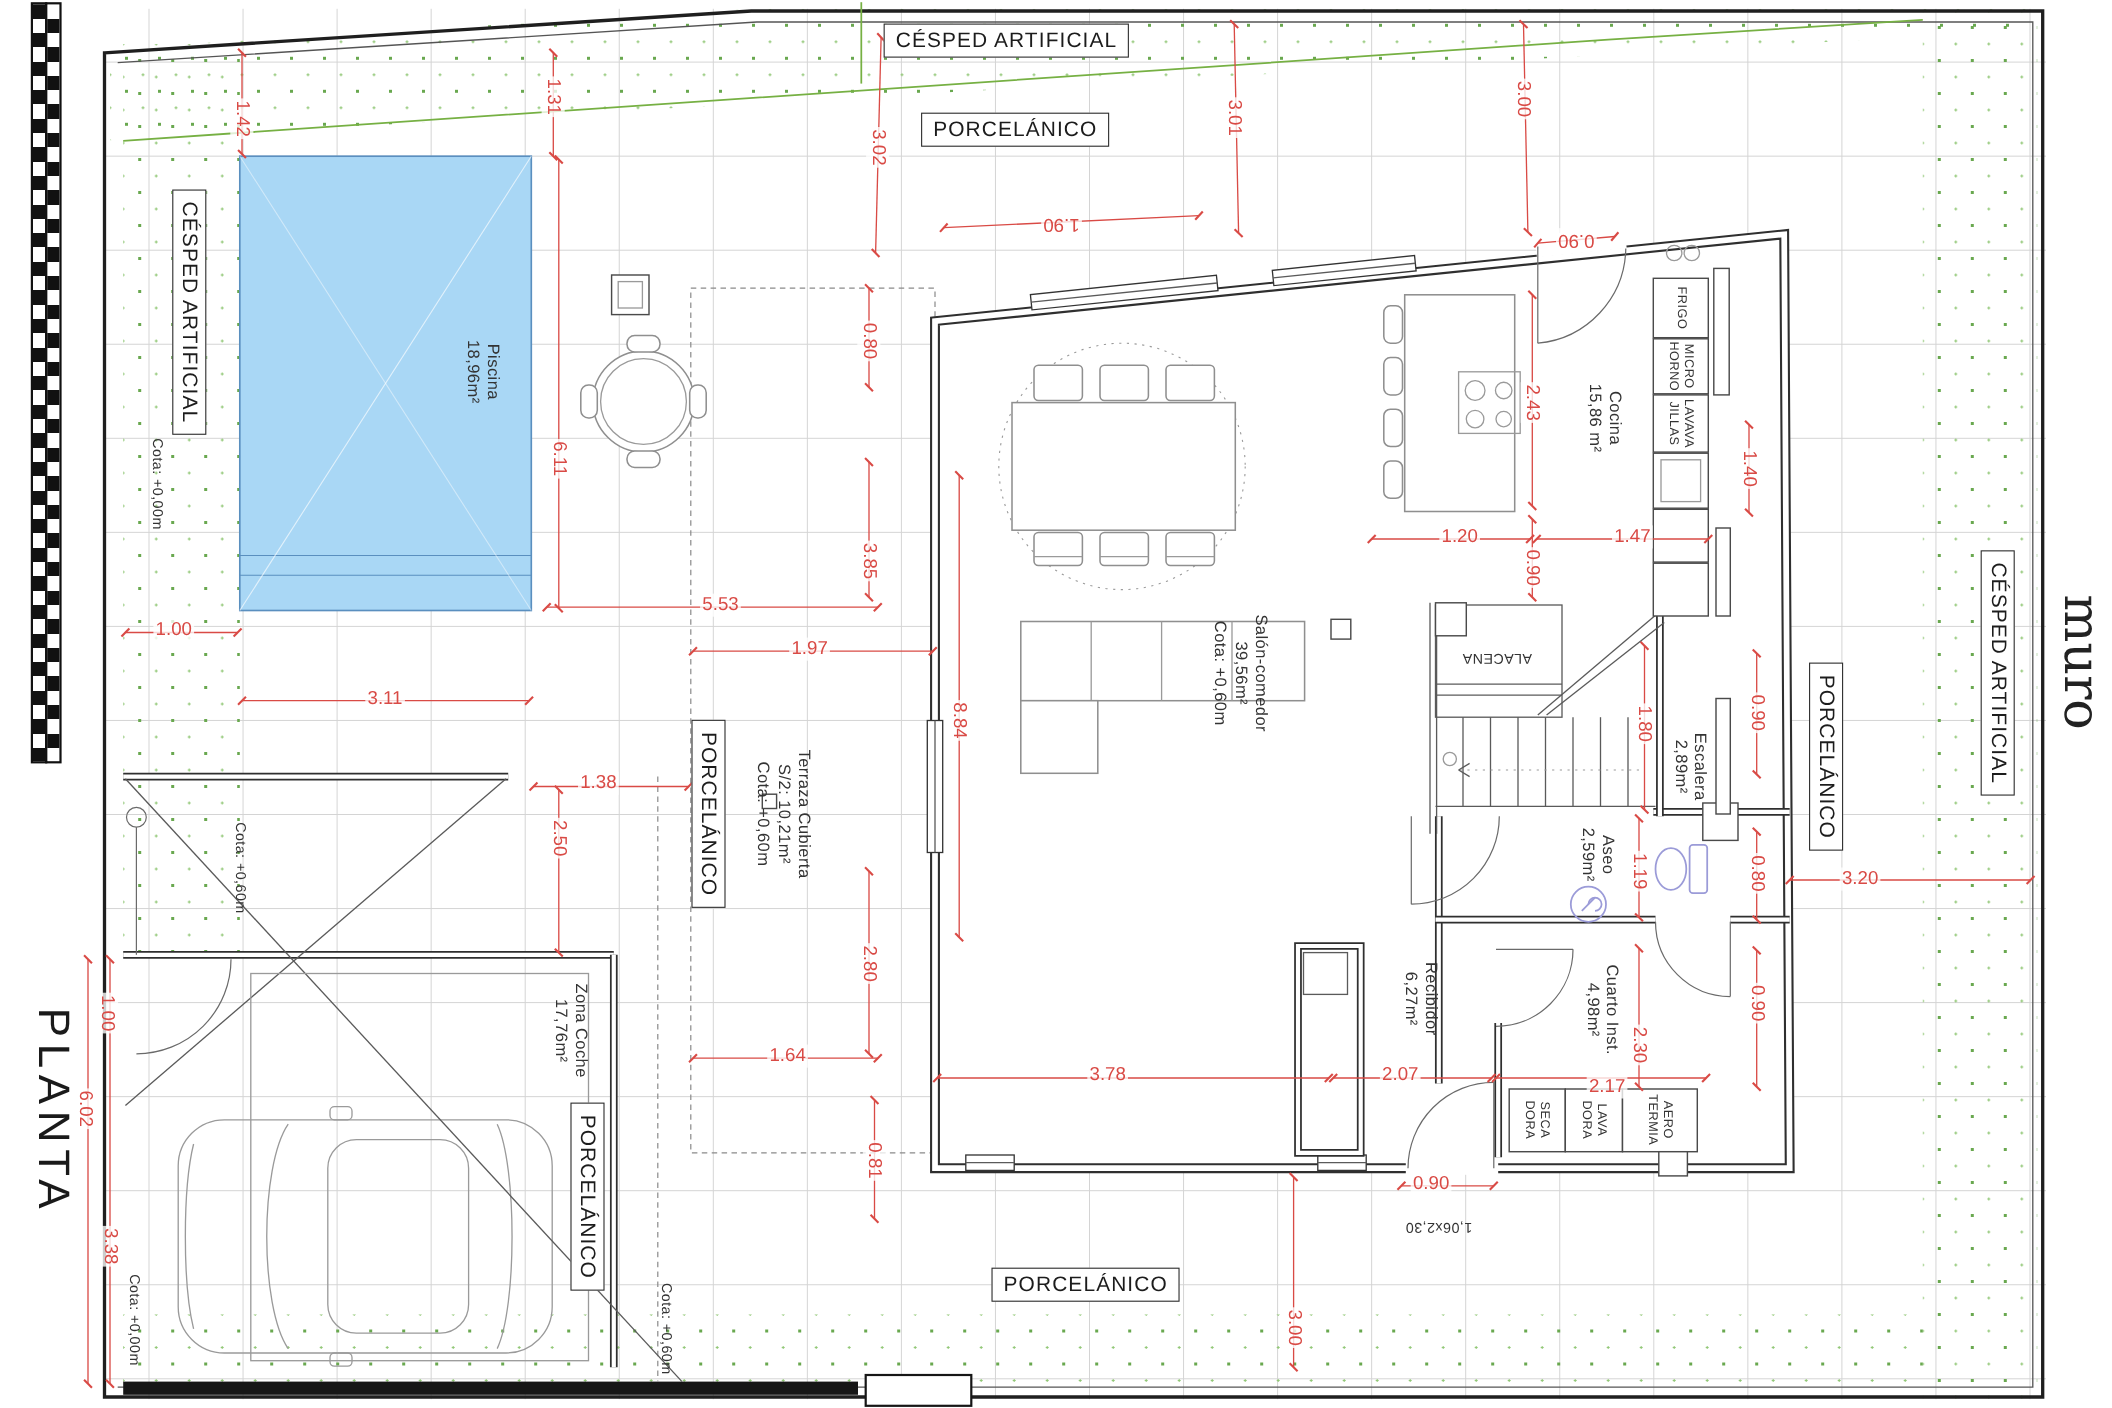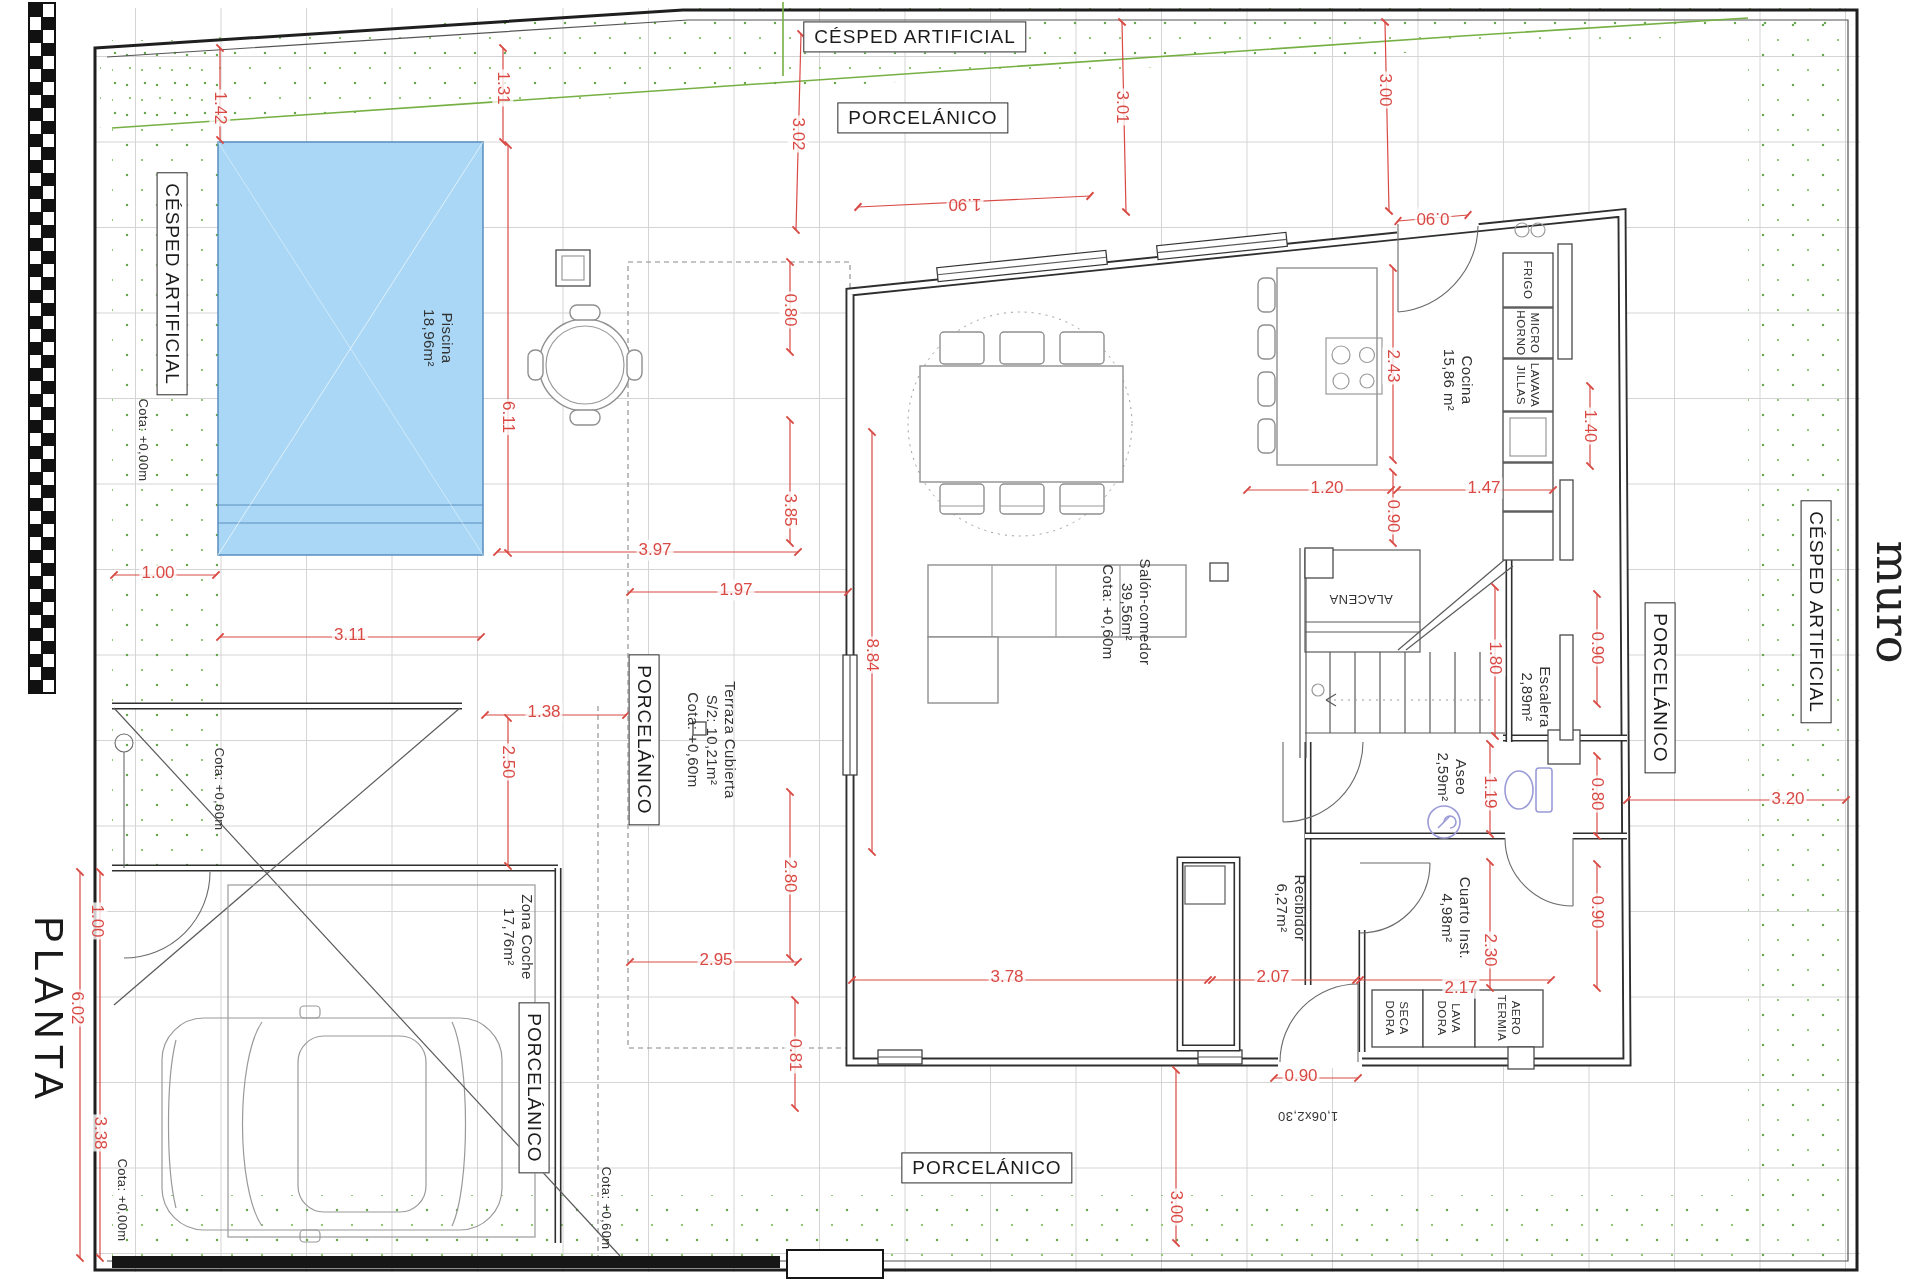--- a/index.html
+++ b/index.html
@@ -374,37 +374,37 @@
       <div class="dim" style="left: 798px; top: 134px; transform: translate(-50%, -50%) rotate(90deg);">3.02</div>
       <div class="dim" style="left: 1122px; top: 107px; transform: translate(-50%, -50%) rotate(90deg);">3.01</div>
       <div class="dim" style="left: 1385px; top: 90px; transform: translate(-50%, -50%) rotate(90deg);">3.00</div>
       <div class="dim" style="left: 965px; top: 204px; transform: translate(-50%, -50%) rotate(180deg);">1.90</div>
       <div class="dim" style="left: 1433px; top: 218px; transform: translate(-50%, -50%) rotate(180deg);">0.90</div>
       <div class="dim" style="left: 790px; top: 310px; transform: translate(-50%, -50%) rotate(90deg);">0.80</div>
       <div class="dim" style="left: 1393px; top: 366px; transform: translate(-50%, -50%) rotate(90deg);">2.43</div>
       <div class="dim" style="left: 1590px; top: 426px; transform: translate(-50%, -50%) rotate(90deg);">1.40</div>
       <div class="dim" style="left: 508px; top: 417px; transform: translate(-50%, -50%) rotate(90deg);">6.11</div>
       <div class="dim" style="left: 790px; top: 510px; transform: translate(-50%, -50%) rotate(90deg);">3.85</div>
-      <div class="dim" style="left: 655px; top: 550px; transform: translate(-50%, -50%) rotate(0deg);">3.97</div>
+      <div class="dim" style="left: 655px; top: 550px; transform: translate(-50%, -50%) rotate(0deg);">5.53</div>
       <div class="dim" style="left: 736px; top: 590px; transform: translate(-50%, -50%) rotate(0deg);">1.97</div>
       <div class="dim" style="left: 1327px; top: 488px; transform: translate(-50%, -50%) rotate(0deg);">1.20</div>
       <div class="dim" style="left: 1393px; top: 516px; transform: translate(-50%, -50%) rotate(90deg);">0.90</div>
       <div class="dim" style="left: 1448px; top: 488px; transform: translate(-50%, -50%) rotate(0deg); margin-left: 36px;">1.47</div>
       <div class="dim" style="left: 158px; top: 573px; transform: translate(-50%, -50%) rotate(0deg);">1.00</div>
       <div class="dim" style="left: 350px; top: 635px; transform: translate(-50%, -50%) rotate(0deg);">3.11</div>
       <div class="dim" style="left: 872px; top: 655px; transform: translate(-50%, -50%) rotate(90deg);">8.84</div>
       <div class="dim" style="left: 544px; top: 712px; transform: translate(-50%, -50%) rotate(0deg); text-align: right;">1.38</div>
       <div class="dim" style="left: 508px; top: 762px; transform: translate(-50%, -50%) rotate(90deg);">2.50</div>
       <div class="dim" style="left: 1495px; top: 658px; transform: translate(-50%, -50%) rotate(90deg);">1.80</div>
       <div class="dim" style="left: 1597px; top: 648px; transform: translate(-50%, -50%) rotate(90deg);">0.90</div>
       <div class="dim" style="left: 790px; top: 876px; transform: translate(-50%, -50%) rotate(90deg);">2.80</div>
       <div class="dim" style="left: 1490px; top: 792px; transform: translate(-50%, -50%) rotate(90deg);">1.19</div>
       <div class="dim" style="left: 1597px; top: 794px; transform: translate(-50%, -50%) rotate(90deg);">0.80</div>
-      <div class="dim" style="left: 1788px; top: 799px; transform: translate(-50%, -50%) rotate(0deg); text-align: right;">3.20</div>
-      <div class="dim" style="left: 716px; top: 960px; transform: translate(-50%, -50%) rotate(0deg);">2.95</div>
+      <div class="dim" style="left: 1691px; top: 799px; transform: translate(-50%, -50%) rotate(0deg); text-align: right;">3.20</div>
+      <div class="dim" style="left: 716px; top: 960px; transform: translate(-50%, -50%) rotate(0deg);">1.64</div>
       <div class="dim" style="left: 1597px; top: 912px; transform: translate(-50%, -50%) rotate(90deg);">0.90</div>
       <div class="dim" style="left: 1490px; top: 950px; transform: translate(-50%, -50%) rotate(90deg);">2.30</div>
       <div class="dim" style="left: 1007px; top: 977px; transform: translate(-50%, -50%) rotate(0deg);">3.78</div>
       <div class="dim" style="left: 1273px; top: 977px; transform: translate(-50%, -50%) rotate(0deg);">2.07</div>
       <div class="dim" style="left: 1461px; top: 977px; transform: translate(-50%, -50%) rotate(0deg); margin-top: 11px;">2.17</div>
       <div class="dim" style="left: 795px; top: 1055px; transform: translate(-50%, -50%) rotate(90deg);">0.81</div>
       <div class="dim" style="left: 1301px; top: 1076px; transform: translate(-50%, -50%) rotate(0deg);">0.90</div>
       <div class="dim" style="left: 97px; top: 921px; transform: translate(-50%, -50%) rotate(90deg);">1.00</div>
       <div class="dim" style="left: 77px; top: 1008px; transform: translate(-50%, -50%) rotate(90deg);">6.02</div>
       <div class="dim" style="left: 100px; top: 1133px; transform: translate(-50%, -50%) rotate(90deg);">3.38</div>

